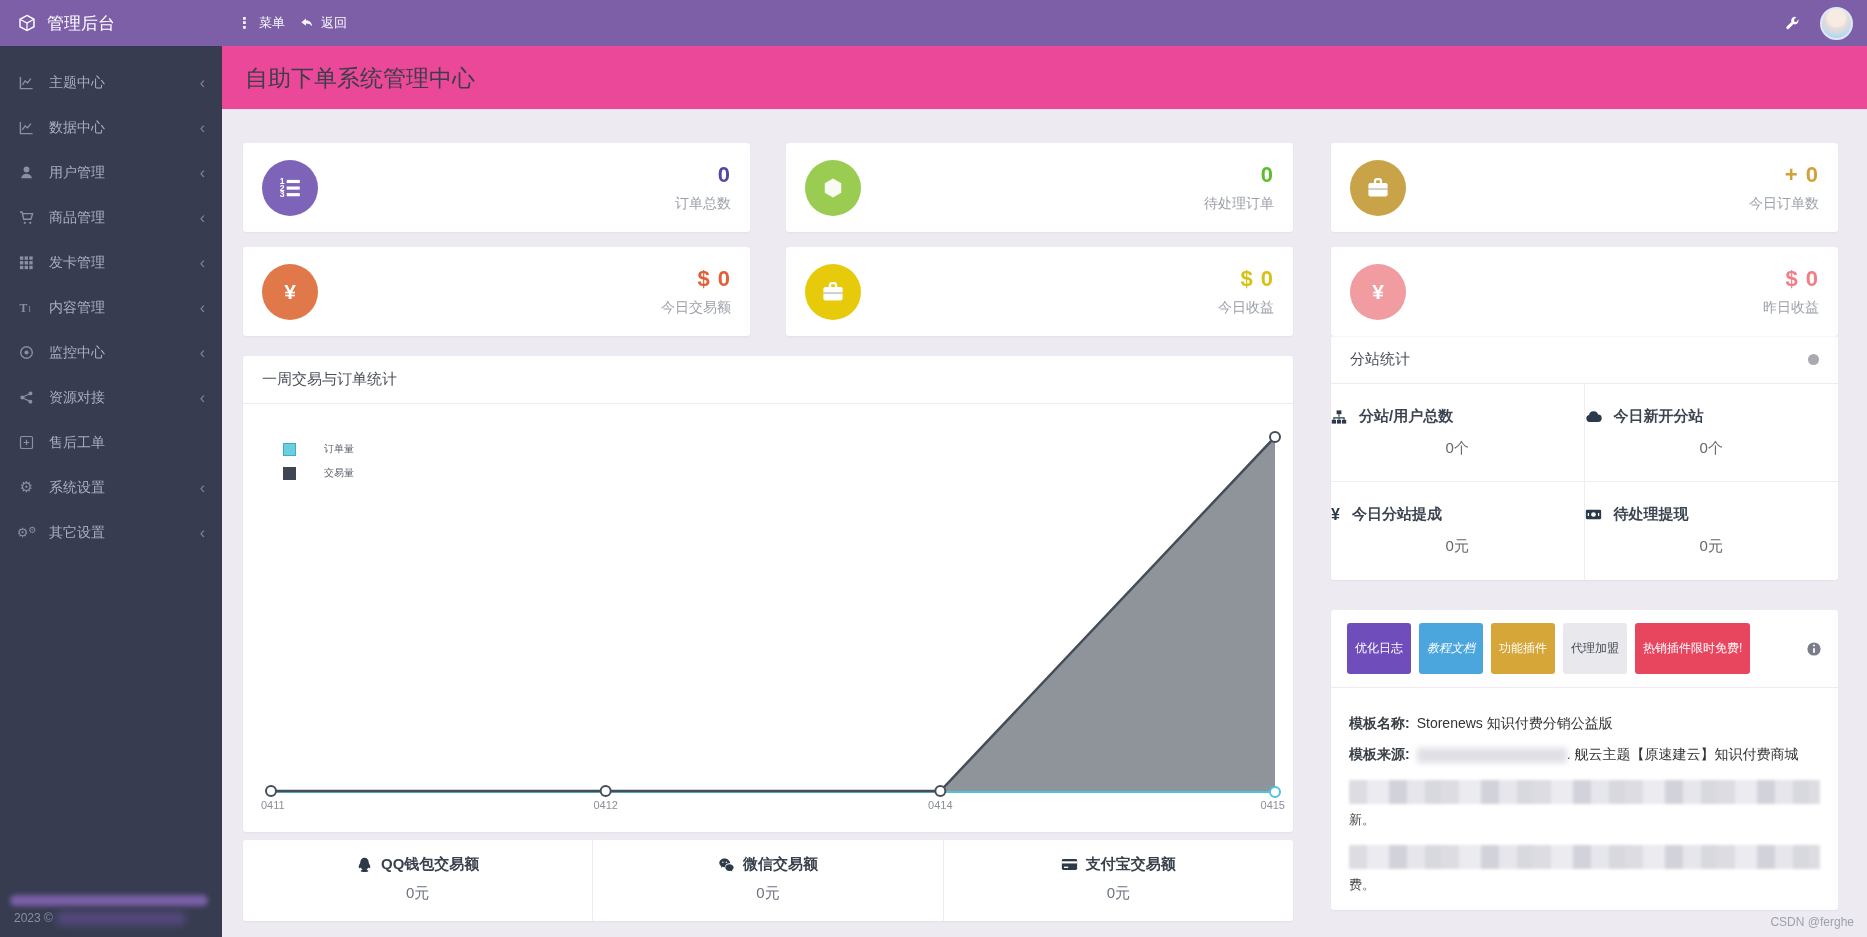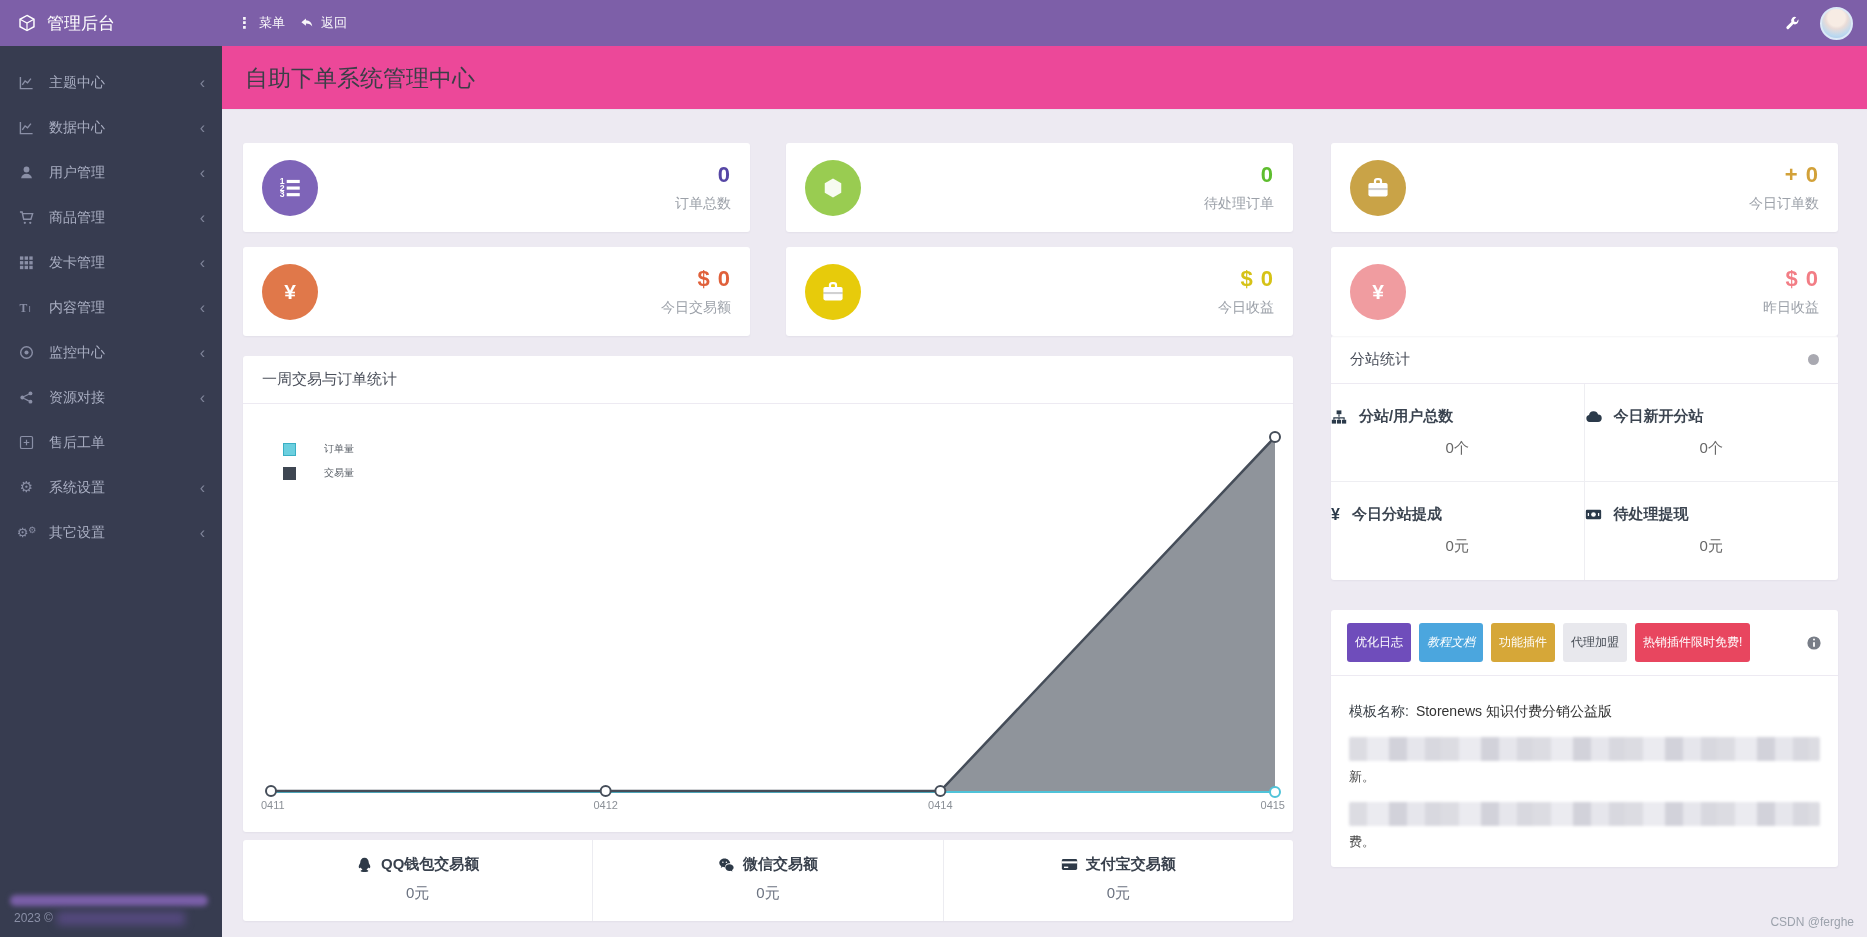--- a/index.html
+++ b/index.html
@@ -87,25 +87,25 @@
   .sub-cell:nth-child(3) { border-right:1px solid #EEEEF2; }
   .sub-lb { font-size:15px; color:#3B4450; font-weight:bold; display:flex; align-items:center;
     justify-content:flex-start; gap:12px; }
   .sub-lb .ic { display:flex; color:#2B3A4A; font-weight:normal; }
   .sub-lb .ic.txt { font-size:16px; font-weight:bold; }
   .sub-val { margin-top:13px; font-size:15px; color:#666; }
 
   
   .promo { margin-top:30px; }
   .badges { padding:13px 16px; border-bottom:1px solid #EDEAF2; display:flex; align-items:center; gap:8px; }
-  .badge { font-size:12px; padding:11px 8px; border-radius:3px; white-space:nowrap; cursor:pointer; }
+  .badge { font-size:12px; padding:17px 8px; border-radius:3px; white-space:nowrap; cursor:pointer; }
   .info-ic { margin-left:auto; color:#787D87; display:flex; cursor:pointer; }
   .promo-body { padding:14px 18px 16px; }
   .p-row { font-size:14px; color:#333; margin-top:13px; display:flex; align-items:center; flex-wrap:nowrap; }
-  .p-lb { font-weight:normal; color:#3A4047; margin-right:7px; flex:none; }
+  .p-lb { font-weight:bold; color:#3A4047; margin-right:7px; flex:none; }
   .blur-inline { width:150px; height:15px; background:#DFDFE6; filter:blur(3px); flex:none; }
   .mosaic { height:24px; border-radius:2px; margin-top:16px;
     background:repeating-linear-gradient(90deg,#dcdce2 0 18px,#ebebf0 18px 40px,#d2d2da 40px 58px,#e6e6ec 58px 76px,#d8d8df 76px 92px);
     filter:blur(1.6px); }
   .trail { font-size:13px; color:#444; margin-top:7px; }
 
   .watermark { position:fixed; right:13px; bottom:8px; font-size:12px; color:#9CA2AC; z-index:30; }
 
   svg { display:block; }
   .axis-label { font-size:11px; fill:#8B9097; }
@@ -495,20 +495,25 @@
                   <rect x="7.1" y="6.9" width="1.8" height="5" rx=".9" fill="#fff"></rect>
                   <circle cx="8" cy="4.6" r="1" fill="#fff"></circle>
                 </svg>
               </span>
             </div>
           <div class="promo-body" id="promo-body">
               <div class="p-row">
                 <span class="p-lb">模板名称:</span>
                 <span>Storenews 知识付费分销公益版</span>
               </div>
+              <div class="p-row">
+                <span class="p-lb">模板来源:</span>
+                <span class="blur-inline"></span>
+                <span>. 舰云主题【原速建云】知识付费商城</span>
+              </div>
               <div class="mosaic"></div>
               <div class="trail">新。</div>
               <div class="mosaic"></div>
               <div class="trail">费。</div>
             </div>
         </div>
       </div>
 
     </div>
   </div>

